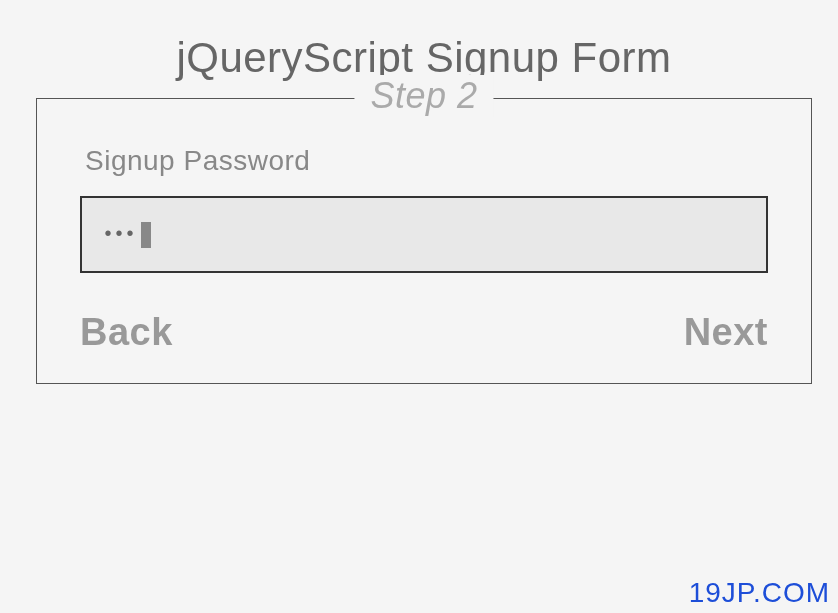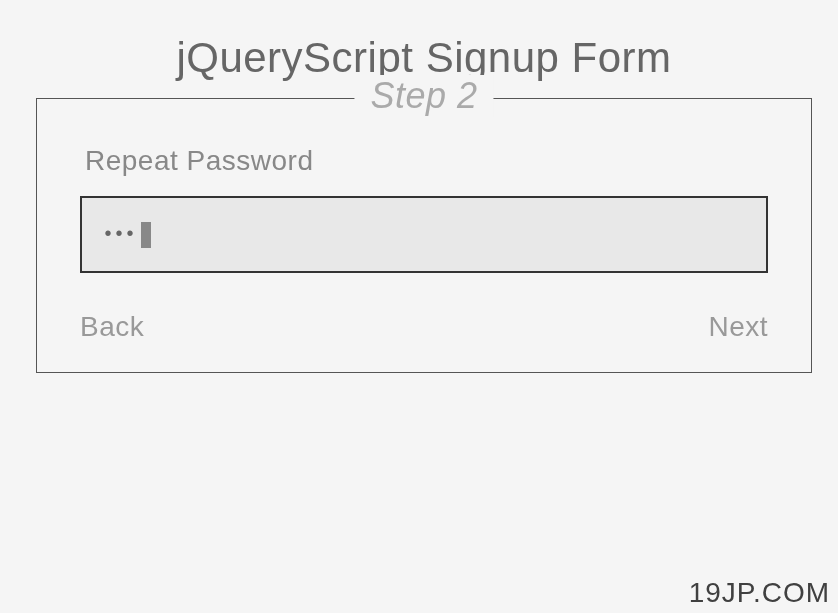--- a/index.html
+++ b/index.html
@@ -78,38 +78,38 @@
       padding: 23.5px 17.5px;
     }
     
     .button-row {
       display: flex;
       justify-content: space-between;
       margin-top: 28px;
     }
     
     .nav-button {
-      font-size: 28px;
-      font-weight: 400;
+      font-size: 38px;
+      font-weight: 700;
       color: #999;
       background: none;
       border: none;
       cursor: pointer;
       font-family: inherit;
       letter-spacing: 0.5px;
       padding: 0;
     }
     
     .watermark {
       position: absolute;
       bottom: 4px;
       right: 8px;
       font-size: 28px;
       font-weight: 400;
-      color: #404040;
+      color: #1d4ed8;
       letter-spacing: 1px;
       font-family: Arial, sans-serif;
     }
     
     .cursor-line {
       display: inline-block;
       width: 1px;
       height: 26px;
       background: #888;
       vertical-align: middle;
@@ -119,21 +119,21 @@
 </head>
 <body>
 
 <h1 class="page-title">jQueryScript Signup Form</h1>
 
 <fieldset class="fieldset">
   <div class="legend">Step 2</div>
 
 
   <div class="field-group">
-    <label class="field-label">Repeat Password</label>
+    <label class="field-label">Signup Password</label>
     <div class="field-input focused"><span>•••</span><span class="cursor-line"></span></div>
   </div>
 
   <div class="button-row">
     <button class="nav-button">Back</button>
     <button class="nav-button">Next</button>
   </div>
 </fieldset>
 
 <div class="watermark">19JP.COM</div>

